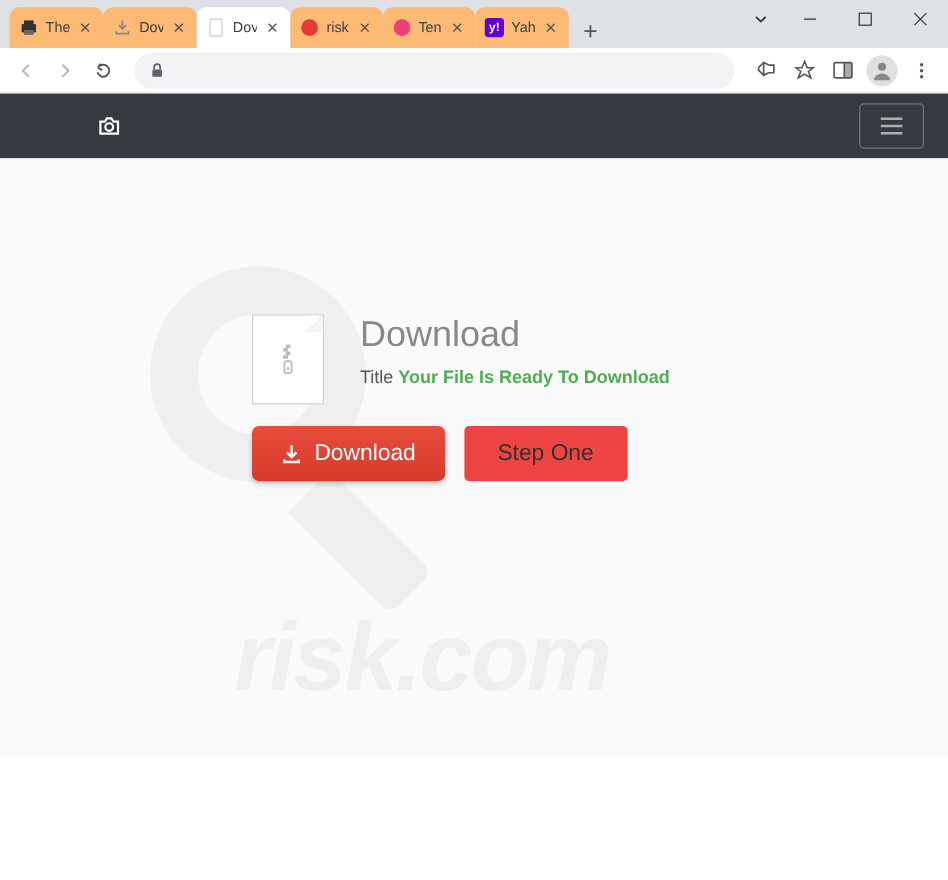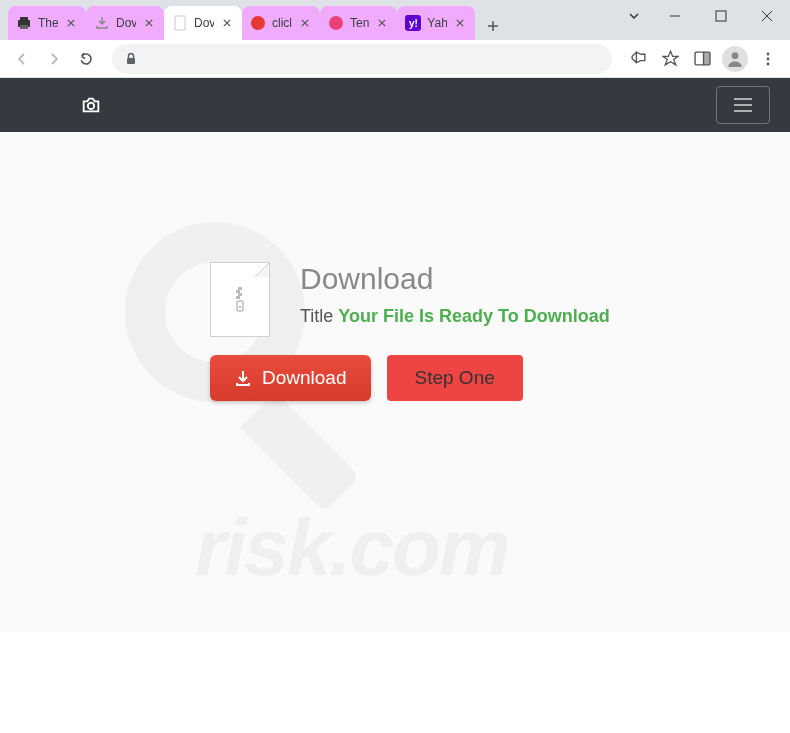--- a/index.html
+++ b/index.html
@@ -6,21 +6,21 @@
     body { font-family: Arial, sans-serif; width: 790px; height: 733px; background: #fff; position: relative; overflow: hidden; }
     
     
     .window-controls { position: absolute; top: 0; right: 0; height: 32px; display: flex; align-items: center; z-index: 100; }
     .window-btn { width: 46px; height: 32px; display: flex; align-items: center; justify-content: center; cursor: pointer; }
     .window-btn svg { width: 12px; height: 12px; }
     .chevron-btn { width: 36px; }
     
     
     .tab-strip { height: 40px; background: #dee1e6; display: flex; align-items: flex-end; padding: 4px 4px 0 8px; gap: 0; }
-    .tab { height: 34px; background: #f0abfc; border-radius: 8px 8px 0 0; display: flex; align-items: center; padding: 0 8px; gap: 6px; min-width: 70px; max-width: 78px; position: relative; font-size: 12px; color: #3c4043; cursor: pointer; }
+    .tab { height: 34px; background: #fdba74; border-radius: 8px 8px 0 0; display: flex; align-items: center; padding: 0 8px; gap: 6px; min-width: 70px; max-width: 78px; position: relative; font-size: 12px; color: #3c4043; cursor: pointer; }
     .tab.active { background: #fff; }
     .tab-favicon { width: 16px; height: 16px; flex-shrink: 0; display: flex; align-items: center; justify-content: center; }
     .tab-title { white-space: nowrap; overflow: hidden; text-overflow: clip; flex: 1; font-size: 12px; }
     .tab-close { width: 14px; height: 14px; display: flex; align-items: center; justify-content: center; flex-shrink: 0; border-radius: 50%; }
     .tab-close svg { width: 8px; height: 8px; }
     .new-tab { width: 28px; height: 28px; display: flex; align-items: center; justify-content: center; margin-left: 4px; cursor: pointer; }
     .tab-spacer { flex: 1; }
     
     
     .toolbar { height: 38px; background: #fff; display: flex; align-items: center; padding: 0 8px; gap: 4px; border-bottom: 1px solid #e0e0e0; }
@@ -48,21 +48,21 @@
     .watermark-text { position: absolute; left: 150px; top: 370px; font-size: 80px; font-weight: bold; color: #555; font-style: italic; letter-spacing: -2px; }
     
     
     .main-card { position: absolute; left: 210px; top: 130px; display: flex; flex-direction: column; }
     .card-top { display: flex; gap: 30px; align-items: flex-start; }
     .file-icon-box { width: 60px; height: 75px; background: #fff; border: 1px solid #d0d0d0; position: relative; display: flex; align-items: center; justify-content: center; }
     .file-icon-box::before { content: ''; position: absolute; top: 0; right: 0; width: 14px; height: 14px; background: linear-gradient(135deg, #fff 0%, #fff 48%, #d0d0d0 50%, #f5f5f5 52%); }
     .file-icon-box .zip-mark { position: absolute; left: 50%; top: 24px; transform: translateX(-50%); width: 12px; height: 28px; }
     .card-text { display: flex; flex-direction: column; gap: 2px; }
     .card-heading { font-size: 30px; color: #888; font-weight: 300; margin-bottom: 8px; }
-    .card-title-line { font-size: 18px; color: #555; }
+    .card-title-line { font-size: 15px; color: #555; }
     .card-title-green { color: #4caf50; font-weight: bold; }
     .card-note { font-size: 14px; color: #888; margin-top: 2px; }
     .card-buttons { display: flex; gap: 16px; margin-top: 18px; }
     .btn-download { background: linear-gradient(#e84c3d, #d63a2a); color: #fff; border: none; padding: 12px 24px; font-size: 19px; border-radius: 6px; display: flex; align-items: center; gap: 10px; cursor: pointer; box-shadow: 0 2px 4px rgba(0,0,0,0.2); }
     .btn-download svg { width: 18px; height: 18px; }
     .btn-step { background: #ef4444; color: #333; border: none; padding: 12px 28px; font-size: 19px; border-radius: 4px; cursor: pointer; }
     .fav-red { width: 14px; height: 14px; background: #e53935; border-radius: 50%; }
     .fav-pink { width: 14px; height: 14px; background: #ec407a; border-radius: 50%; }
     .fav-yahoo { width: 16px; height: 16px; background: #5f01d1; border-radius: 3px; display:flex; align-items:center; justify-content:center; color:#fff; font-size:10px; font-weight:bold; }
   </style>
@@ -109,21 +109,21 @@
     <span class="tab-close">
         <svg viewBox="0 0 10 10">
           <path d="M1 1 L9 9 M9 1 L1 9" stroke="#555" stroke-width="1.5"></path>
         </svg>
       </span>
   </div>
   <div class="tab">
     <span class="tab-favicon">
         <div class="fav-red"></div>
       </span>
-    <span class="tab-title">clicl</span>
+    <span class="tab-title">risk</span>
     <span class="tab-close">
         <svg viewBox="0 0 10 10">
           <path d="M1 1 L9 9 M9 1 L1 9" stroke="#555" stroke-width="1.5"></path>
         </svg>
       </span>
   </div>
   <div class="tab">
     <span class="tab-favicon">
         <div class="fav-pink"></div>
       </span>

